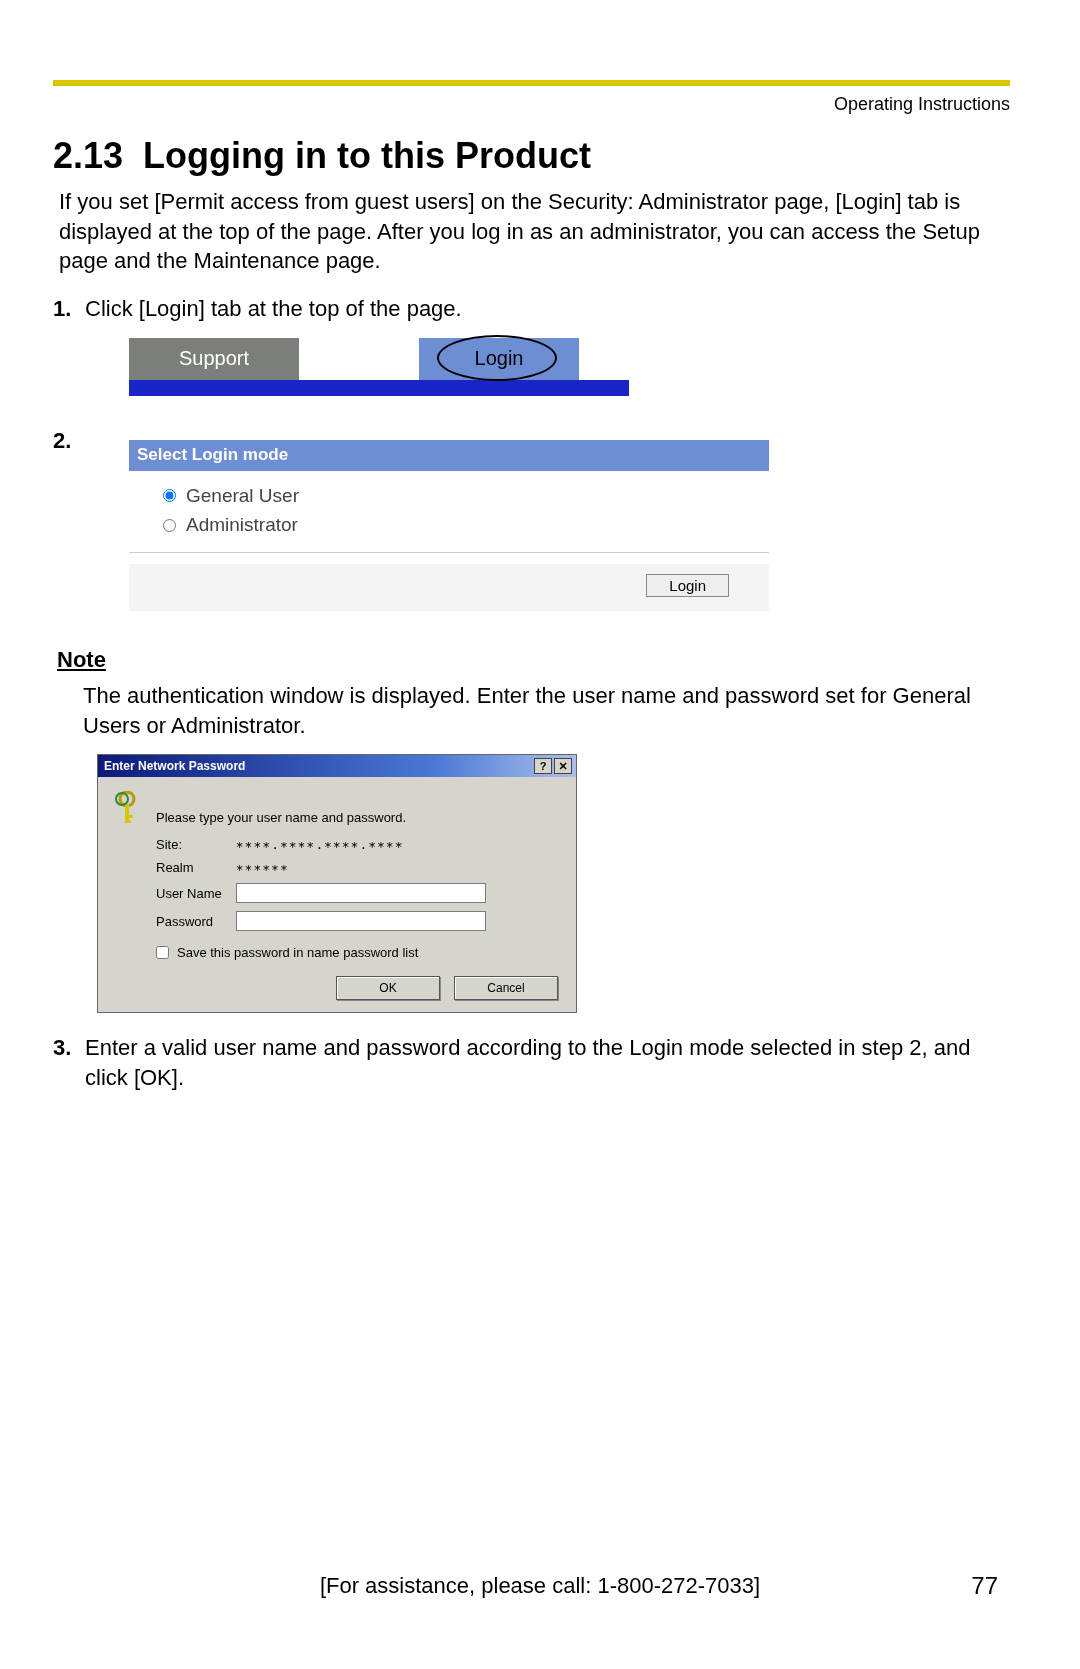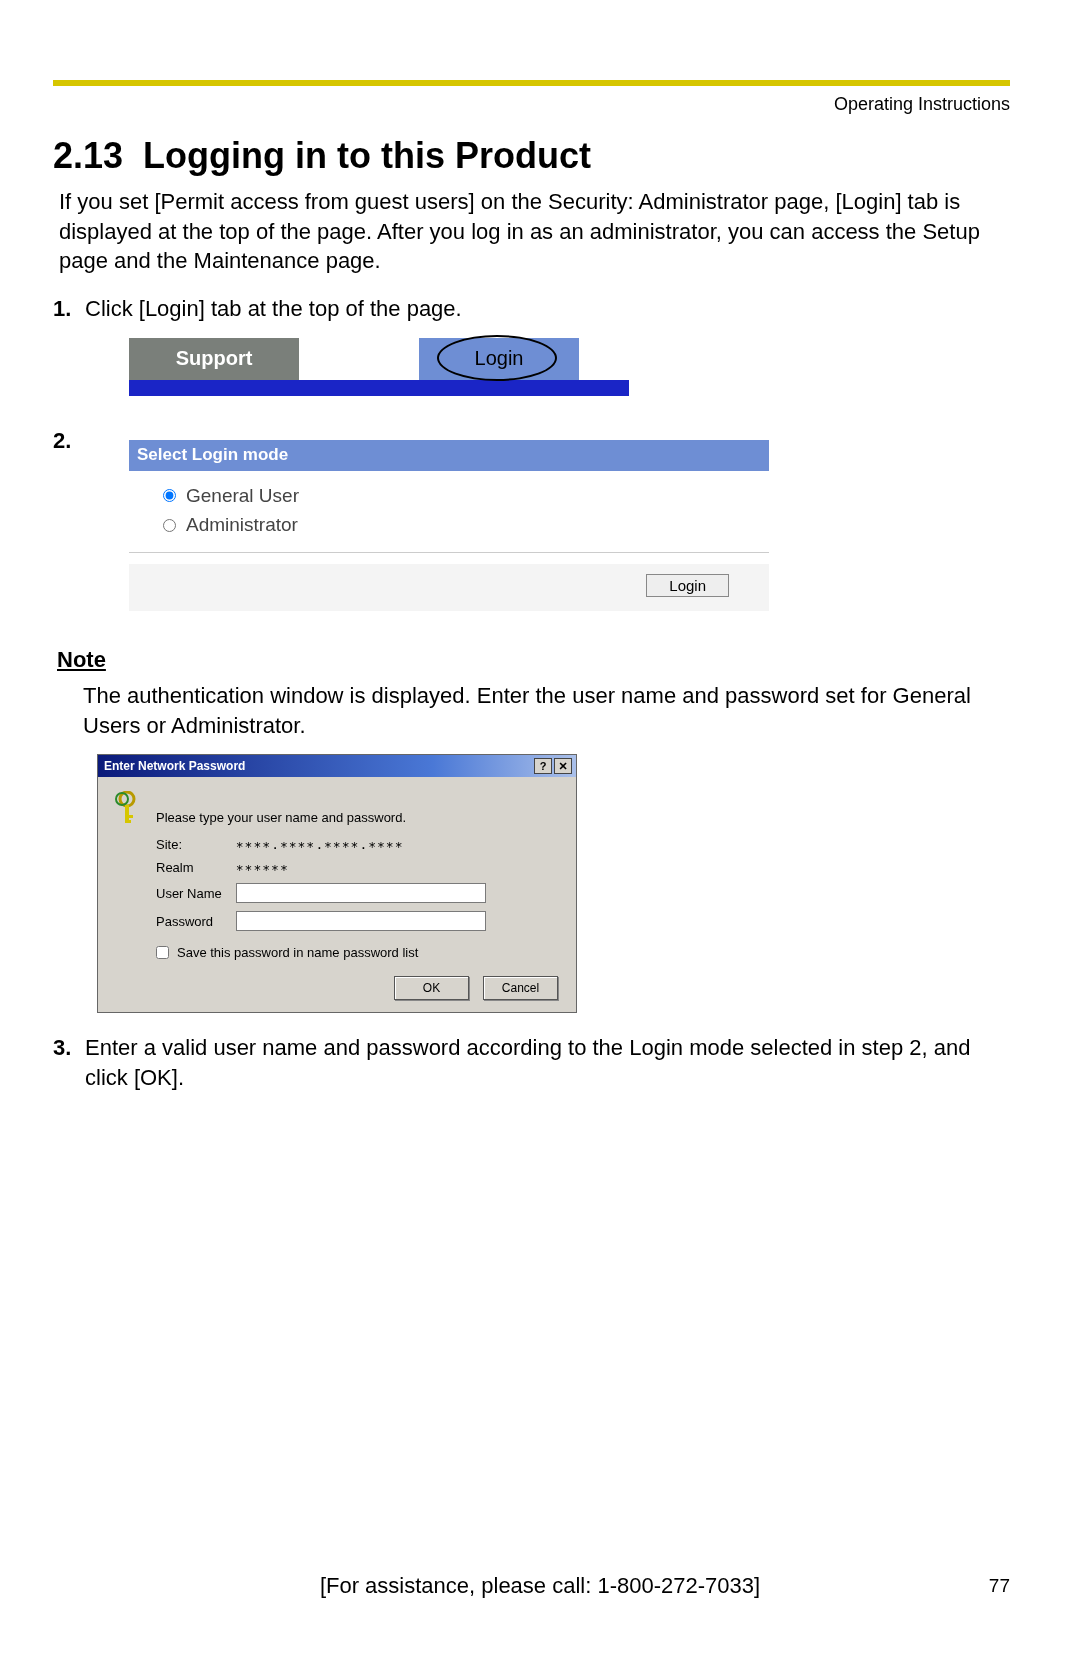--- a/index.html
+++ b/index.html
@@ -68,21 +68,20 @@
     height: 42px;
     display: flex;
     align-items: center;
     justify-content: center;
     font-size: 20px;
   }
   .tab.support {
     width: 170px;
     background: #7a7f7a;
     color: #fff;
-    font-weight: bold;
   }
   .tab.spacer {
     width: 120px;
     background: #fff;
   }
   .tab.login {
     width: 160px;
     background: #6e8ed4;
     color: #000;
     position: relative;
@@ -225,42 +224,42 @@
     gap: 8px;
     margin: 14px 0 16px 0;
   }
   .dlg-btns {
     display: flex;
     justify-content: flex-end;
     gap: 14px;
     padding-right: 4px;
   }
   .dlg-btns button {
-    width: 75px;
+    width: 104px;
     height: 24px;
     font-size: 12px;
     background: #d7d4cd;
     border: 1px solid #555;
     box-shadow: inset 1px 1px 0 #fff, 1px 1px 0 #888;
   }
   
   .footer {
     position: absolute;
     bottom: 70px;
     left: 70px;
     right: 70px;
     display: flex;
     justify-content: center;
     align-items: center;
     font-size: 22px;
   }
   .page-num {
     position: absolute;
-    right: 0;
-    font-size: 19px;
+    right: 12px;
+    font-size: 24px;
   }
 </style>
 </head>
 <body>
 
 <div class="page">
   <div class="yellow-rule"></div>
   <div class="header-text">Operating Instructions</div>
 
   <h1 class="section-title">

